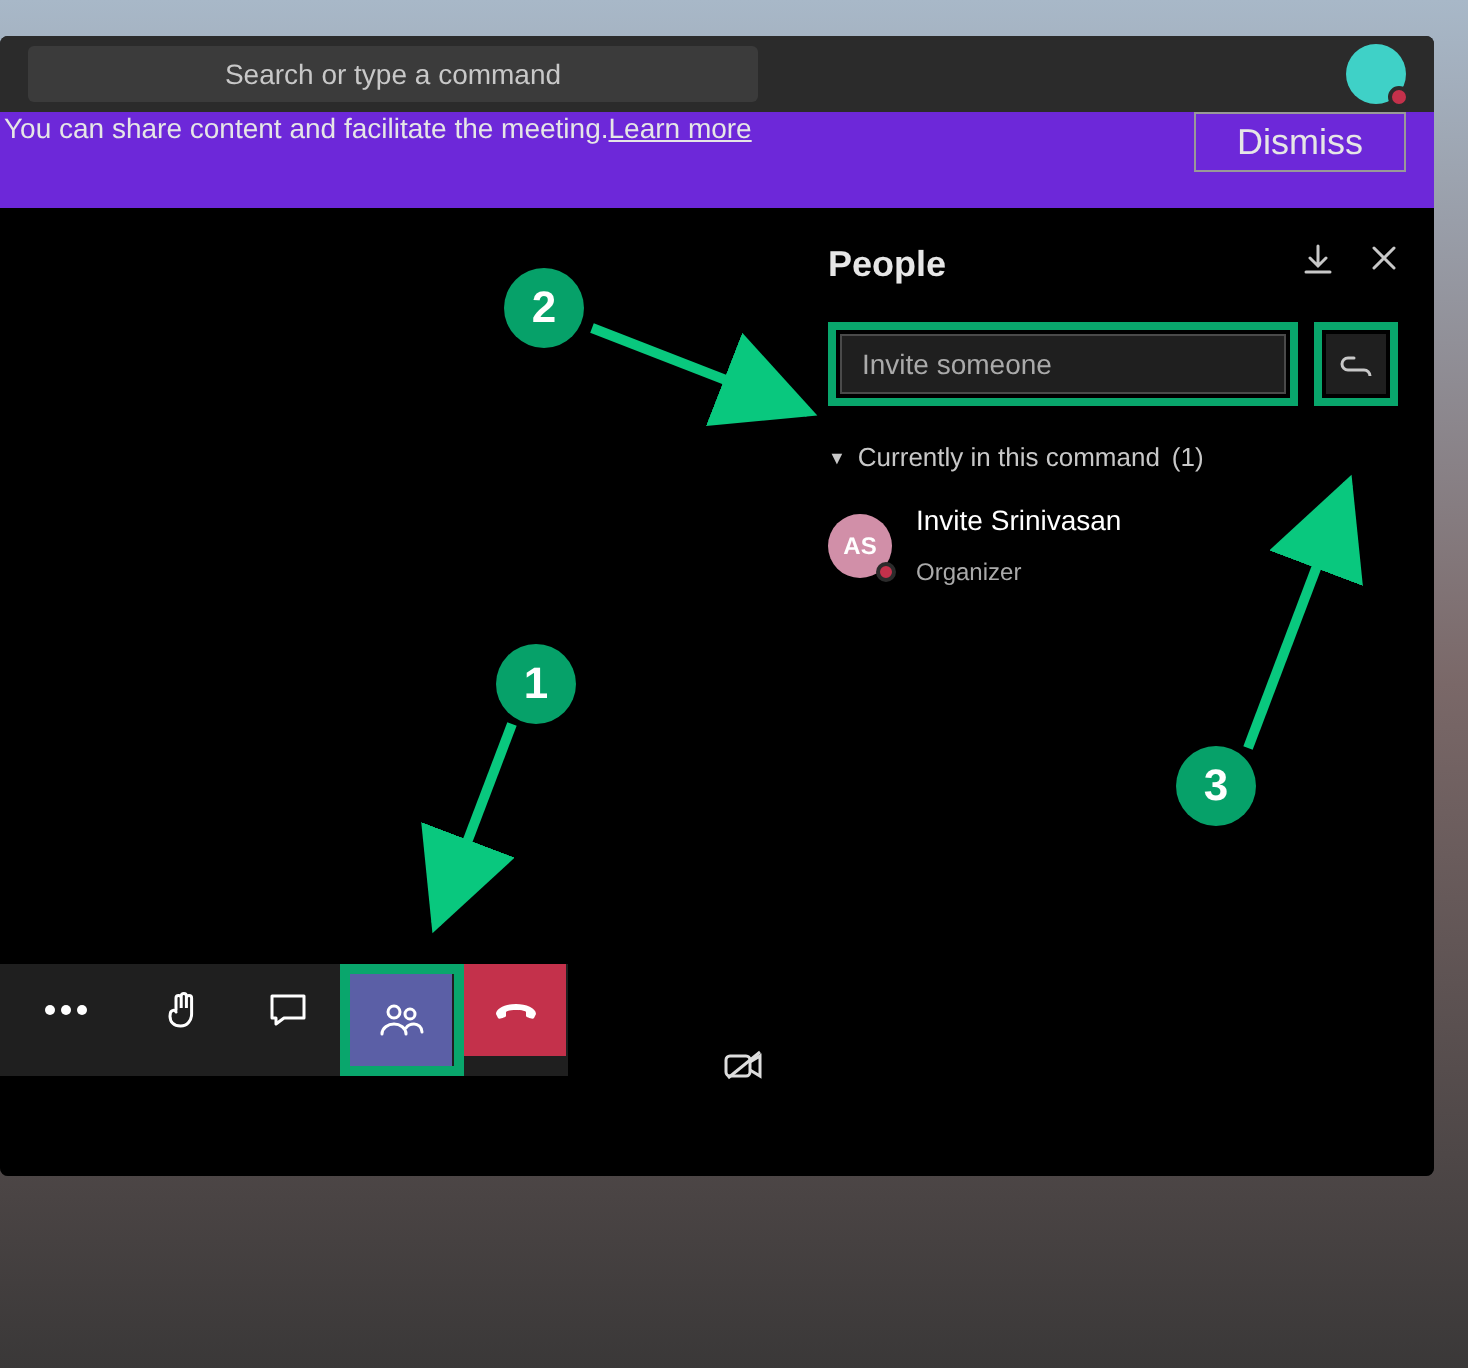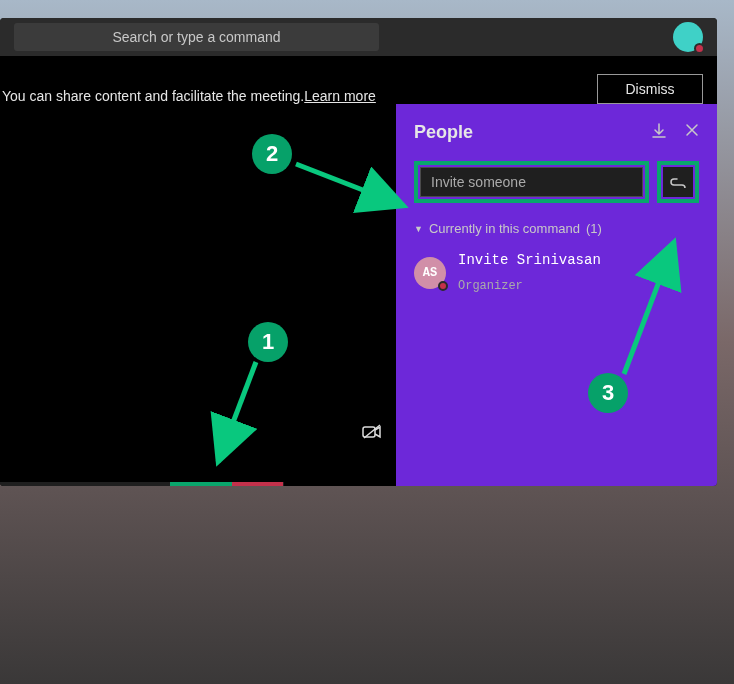--- a/index.html
+++ b/index.html
@@ -9,21 +9,21 @@
       font-family: "Segoe UI", Arial, sans-serif;
       background: linear-gradient(180deg, #a8b8c8 0%, #7a6868 50%, #3a3838 100%);
       position: relative;
       overflow: hidden;
     }
     .app {
       position: absolute;
       left: 0;
       top: 18px;
       width: 717px;
-      height: 468px;
+      height: 570px;
       background: #1f1f1f;
       border-radius: 4px;
       overflow: hidden;
     }
     
     .topbar {
       height: 38px;
       background: #2b2b2b;
       display: flex;
       align-items: center;
@@ -52,51 +52,51 @@
       position: absolute;
       right: -2px; bottom: -2px;
       width: 11px; height: 11px;
       border-radius: 50%;
       background: #c4314b;
       border: 2px solid #2b2b2b;
     }
     
     .banner {
       height: 48px;
-      background: #000000;
-      display: flex;
-      align-items: flex-end;
+      background: #6d28d9;
+      display: flex;
+      align-items: flex-start;
       padding: 0 14px 0 2px;
       color: #e6e6e6;
       font-size: 14px;
     }
     .banner a { color: #e6e6e6; text-decoration: underline; }
     .dismiss {
       margin-left: auto;
       width: 106px;
       height: 30px;
       background: transparent;
       border: 1px solid #999;
       color: #e6e6e6;
-      font-size: 14px;
+      font-size: 18px;
       cursor: pointer;
     }
     
     .body {
       display: flex;
       height: calc(100% - 86px);
     }
     .video {
       width: 396px;
       background: #000;
       position: relative;
     }
     .panel {
       flex: 1;
-      background: #6d28d9;
+      background: #000000;
       color: #e6e6e6;
       padding: 18px 18px 0 18px;
       position: relative;
     }
     
     .panel-head {
       display: flex;
       align-items: center;
       margin-bottom: 18px;
     }
@@ -148,21 +148,20 @@
       gap: 6px;
       margin-bottom: 12px;
       cursor: pointer;
     }
     .caret { font-size: 9px; }
     .participant {
       display: flex;
       align-items: center;
       gap: 12px;
       padding: 4px 0;
-      font-family: Liberation Mono, monospace;
     }
     .avatar-p {
       width: 32px; height: 32px;
       border-radius: 50%;
       background: #d18fa8;
       display: flex; align-items: center; justify-content: center;
       font-size: 12px; font-weight: 600; color: #fff;
       position: relative;
     }
     .avatar-p .presence-dot { border-color: #2b2b2b; width:10px; height:10px; }

